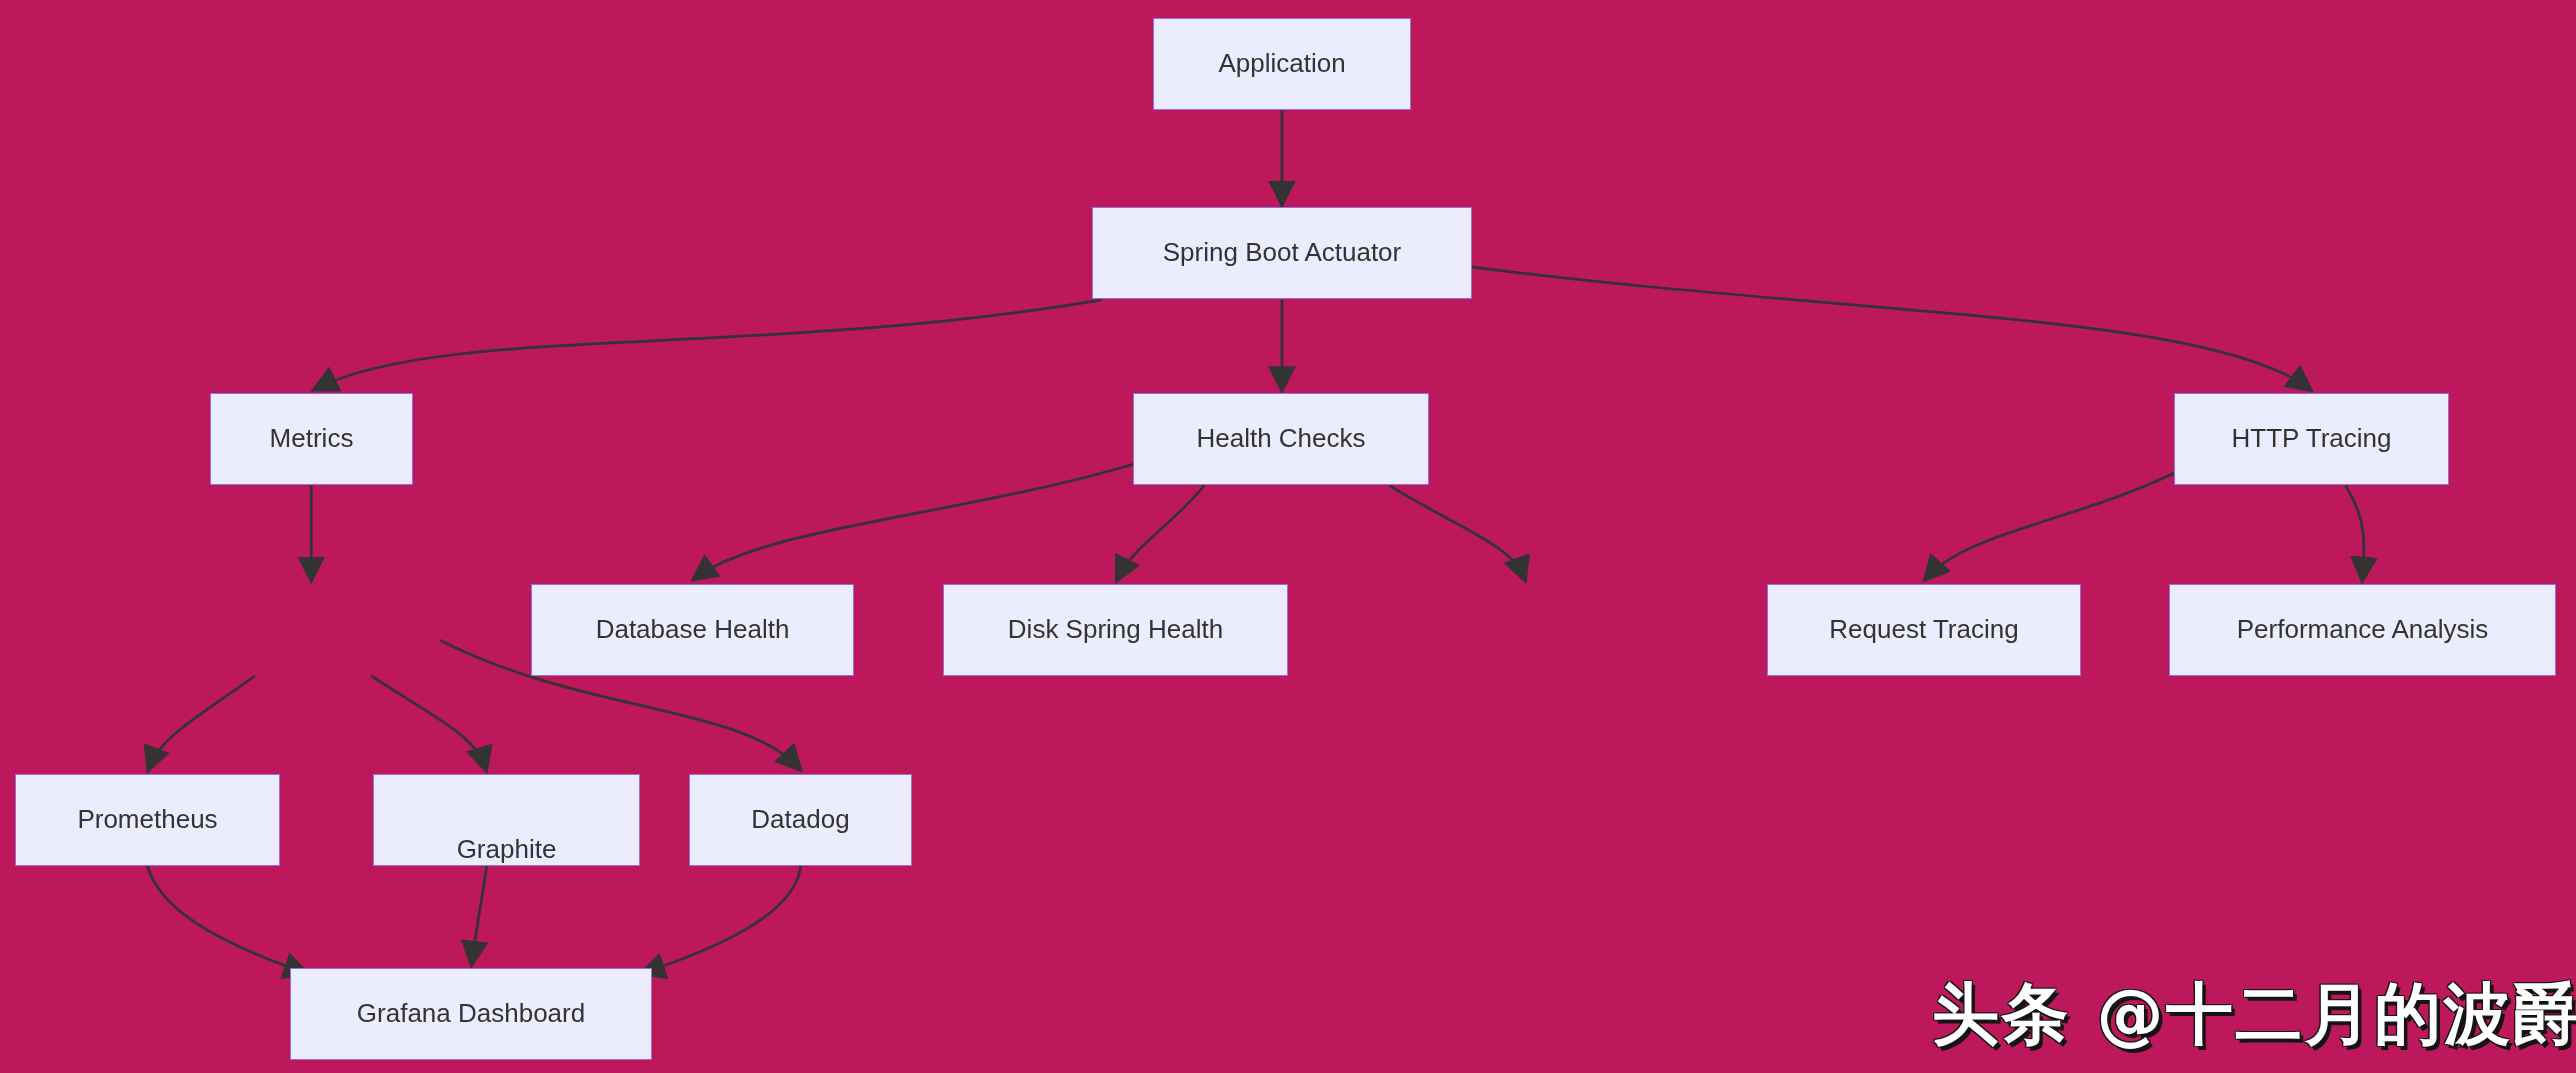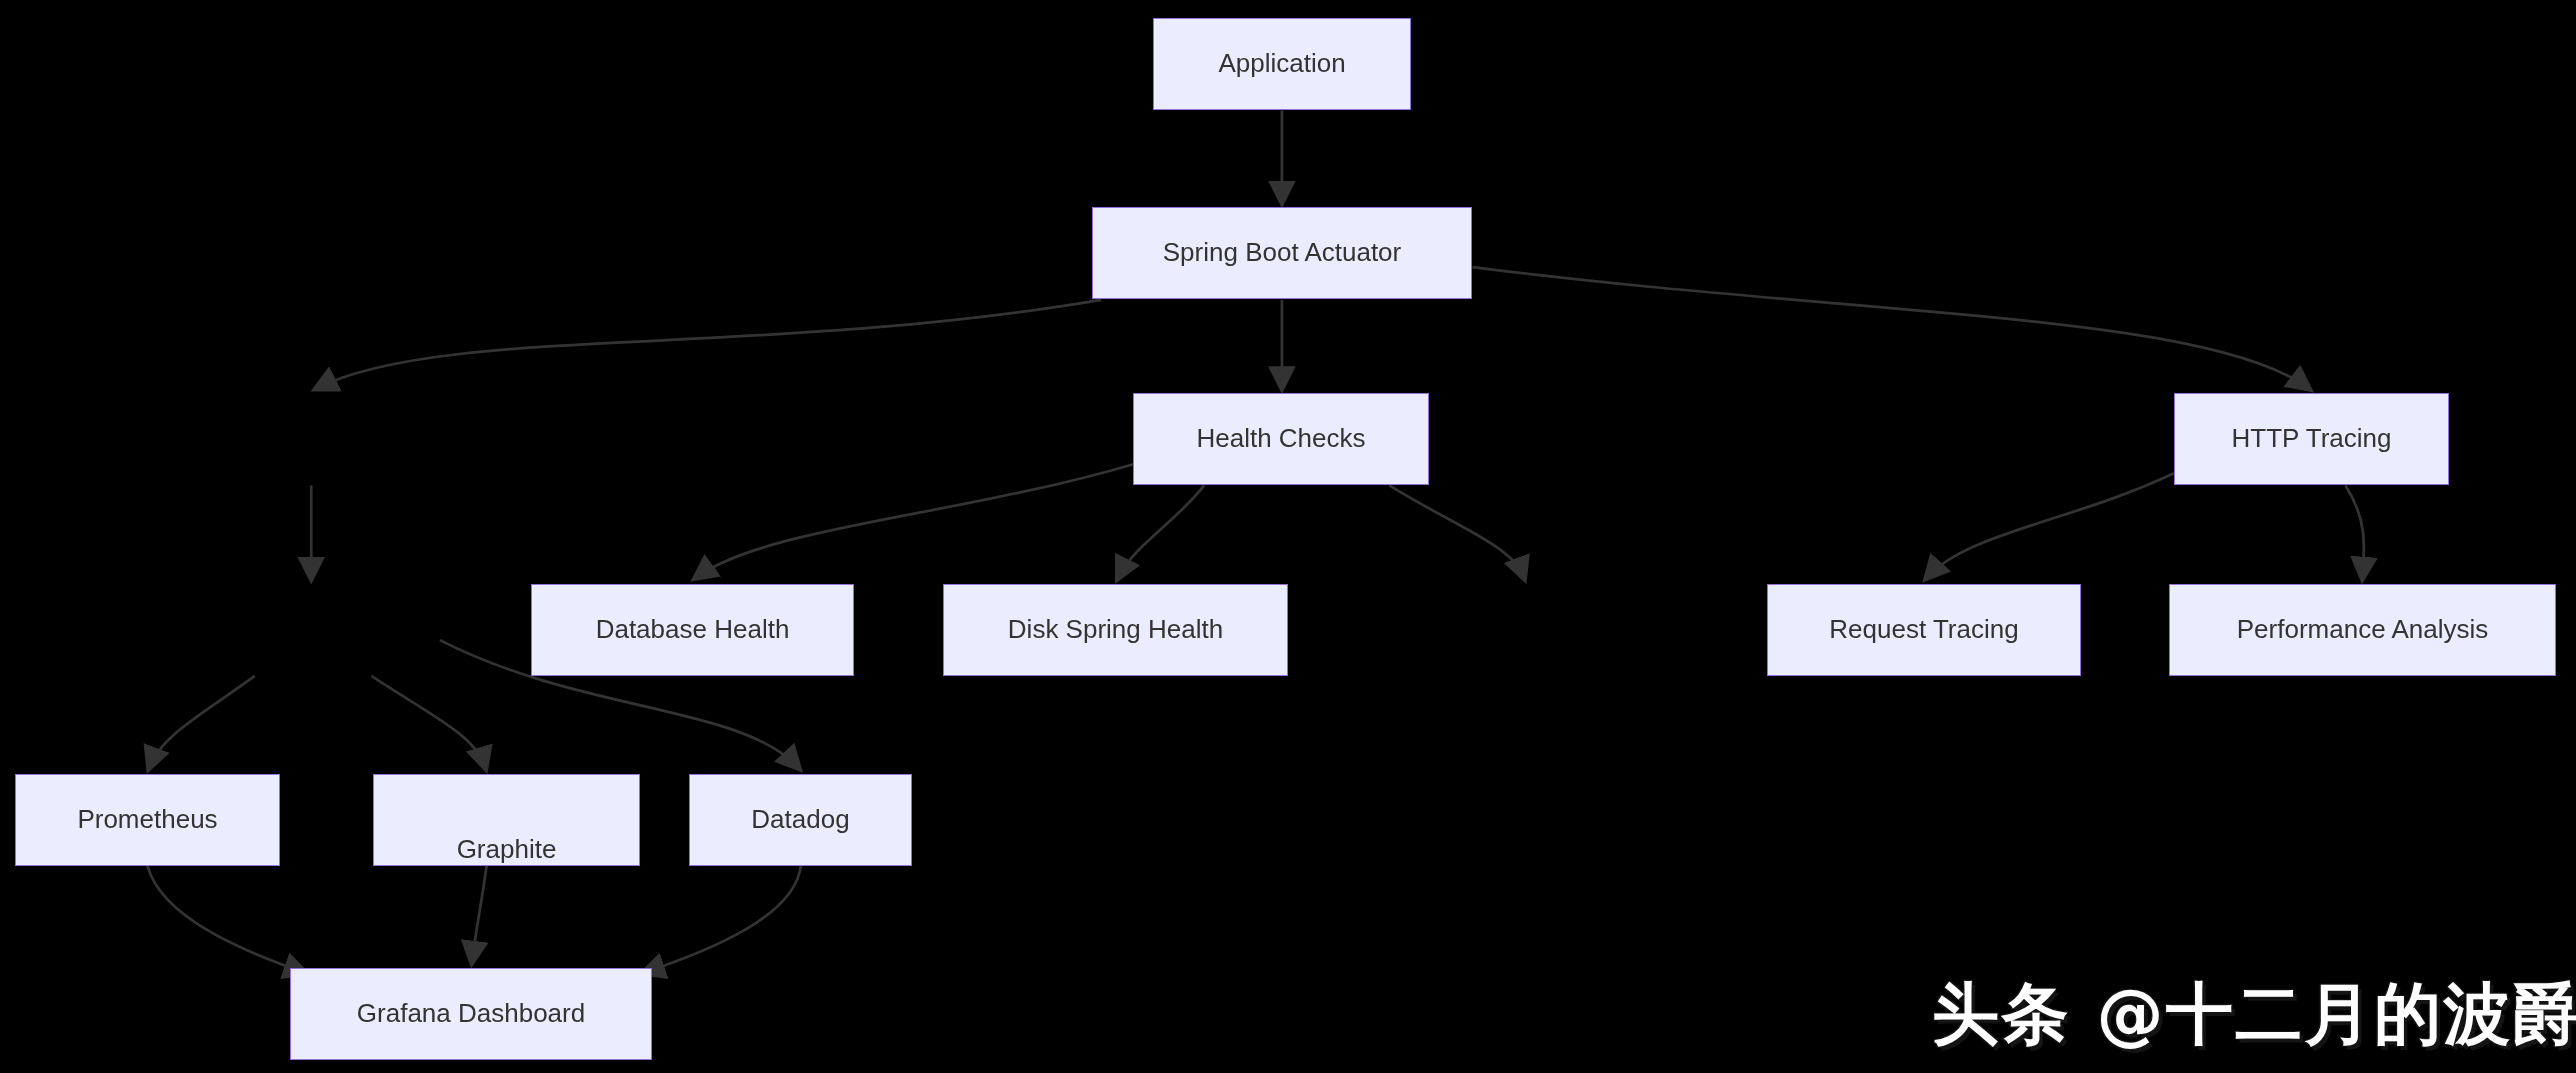--- a/index.html
+++ b/index.html
@@ -4,21 +4,21 @@
 <style>
   html, body {
     margin: 0;
     padding: 0;
     background: #ffffff;
   }
   .canvas {
     position: relative;
     width: 2576px;
     height: 1074px;
-    background: #000000;
+    background: #be185d;
     overflow: hidden;
     font-family: "Liberation Sans", "DejaVu Sans", sans-serif;
   }
   .edge-layer {
     position: absolute;
     left: 0;
     top: 0;
     width: 2576px;
     height: 1074px;
   }
@@ -104,20 +104,23 @@
     <path class="edge" d="M 3583 780 C 3420 858, 3242 878, 3176 952" marker-end="url(#arrow)"></path>
     <path class="edge" d="M 3866 800 C 3902 856, 3898 900, 3894 952" marker-end="url(#arrow)"></path>
   </svg>
 
   <div class="node" id="n-application">
     <span>Application</span>
   </div>
   <div class="node" id="n-actuator">
     <span>Spring Boot Actuator</span>
   </div>
+  <div class="node" id="n-metrics">
+    <span>Metrics</span>
+  </div>
   <div class="node" id="n-health">
     <span>Health Checks</span>
   </div>
   <div class="node" id="n-tracing">
     <span>HTTP Tracing</span>
   </div>
   <div class="node" id="n-database">
     <span>Database Health</span>
   </div>
   <div class="node" id="n-disk">

